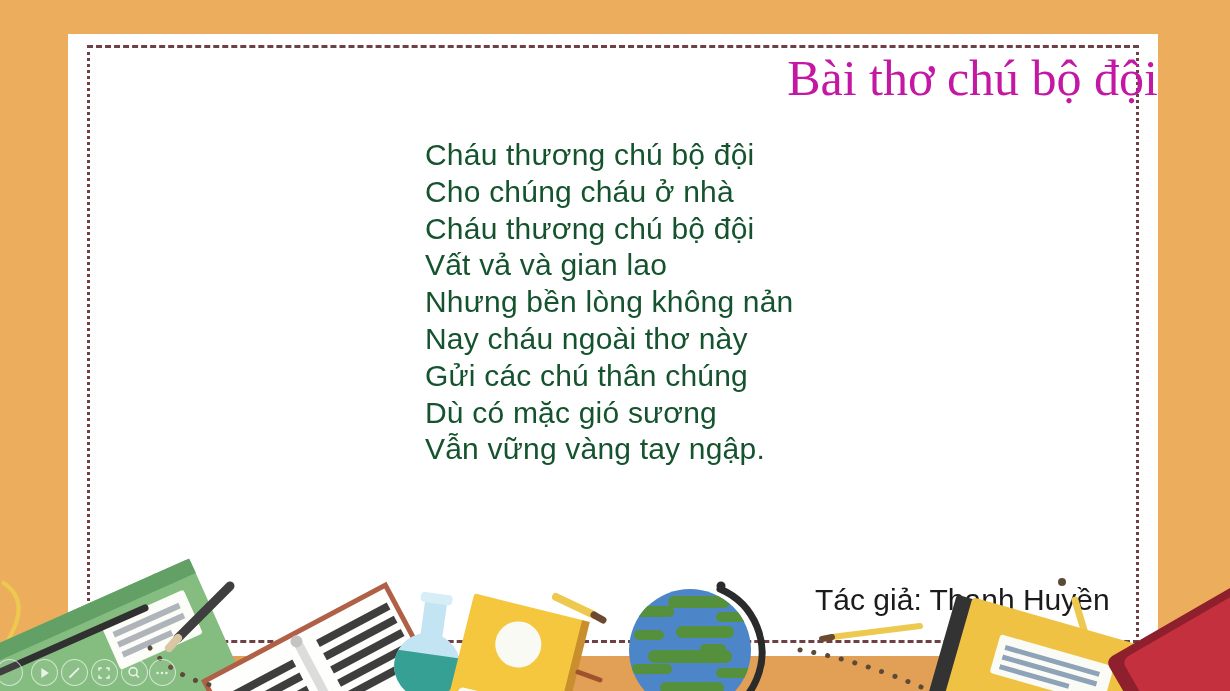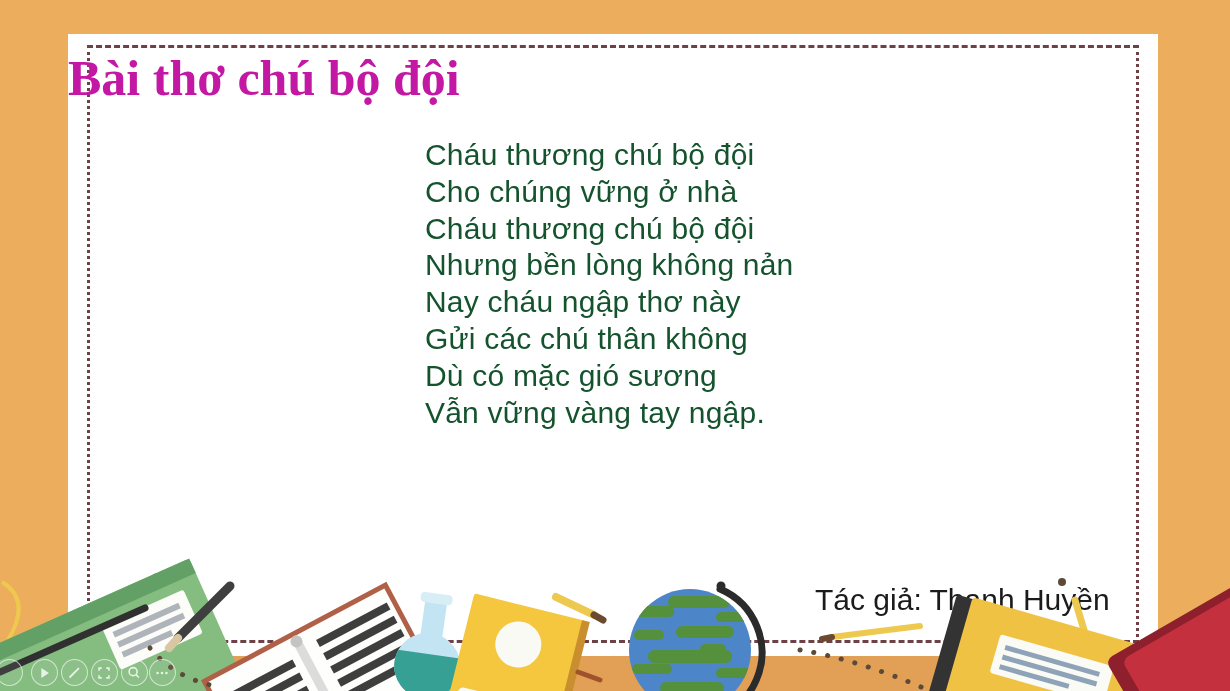--- a/index.html
+++ b/index.html
@@ -16,22 +16,22 @@
     position:absolute;left:68px;top:34px;width:1090px;height:622px;
     background:#FFFFFF;
   }
   .dash-frame{
     position:absolute;left:19px;top:11px;right:19px;bottom:13px;
     border:3px #6F4046;border-style:dashed dotted;
     pointer-events:none;
   }
   .slide-title{
     position:absolute;left:68px;top:48px;width:1090px;
-    margin:0;text-align:left;
-    font-family:"Liberation Serif",serif;font-weight:700;
+    margin:0;text-align:right;
+    font-family:"Liberation Serif",serif;font-weight:400;
     font-size:50px;line-height:60px;color:#C318A4;
   }
   .poem{
     position:absolute;left:425px;top:137px;
     font-size:30px;line-height:36.8px;color:#14532d;
     letter-spacing:.2px;white-space:nowrap;
   }
   .author{
     position:absolute;left:815px;top:583px;
     font-size:30px;color:#1B1B1B;white-space:nowrap;
@@ -53,25 +53,26 @@
   <div class="bottom-strip"></div>
 
   <div class="card">
     <div class="dash-frame"></div>
   </div>
 
   <h1 class="slide-title">Bài thơ chú bộ đội</h1>
 
   <div class="poem">
       <div>Cháu thương chú bộ đội</div>
-      <div>Cho chúng vững ở nhà</div>
+      <div>Cho chúng cháu ở nhà</div>
       <div>Cháu thương chú bộ đội</div>
+      <div>Vất vả và gian lao</div>
       <div>Nhưng bền lòng không nản</div>
-      <div>Nay cháu ngập thơ này</div>
-      <div>Gửi các chú thân không</div>
+      <div>Nay cháu ngoài thơ này</div>
+      <div>Gửi các chú thân chúng</div>
       <div>Dù có mặc gió sương</div>
       <div>Vẫn vững vàng tay ngập.</div>
     </div>
 
   <div class="author">Tác giả: Thanh Huyền</div>
 
   <svg class="deco" width="1230" height="691" viewBox="0 0 1230 691">
     <defs>
       <clipPath id="globeClip">
           <circle cx="690" cy="650" r="61"></circle>

